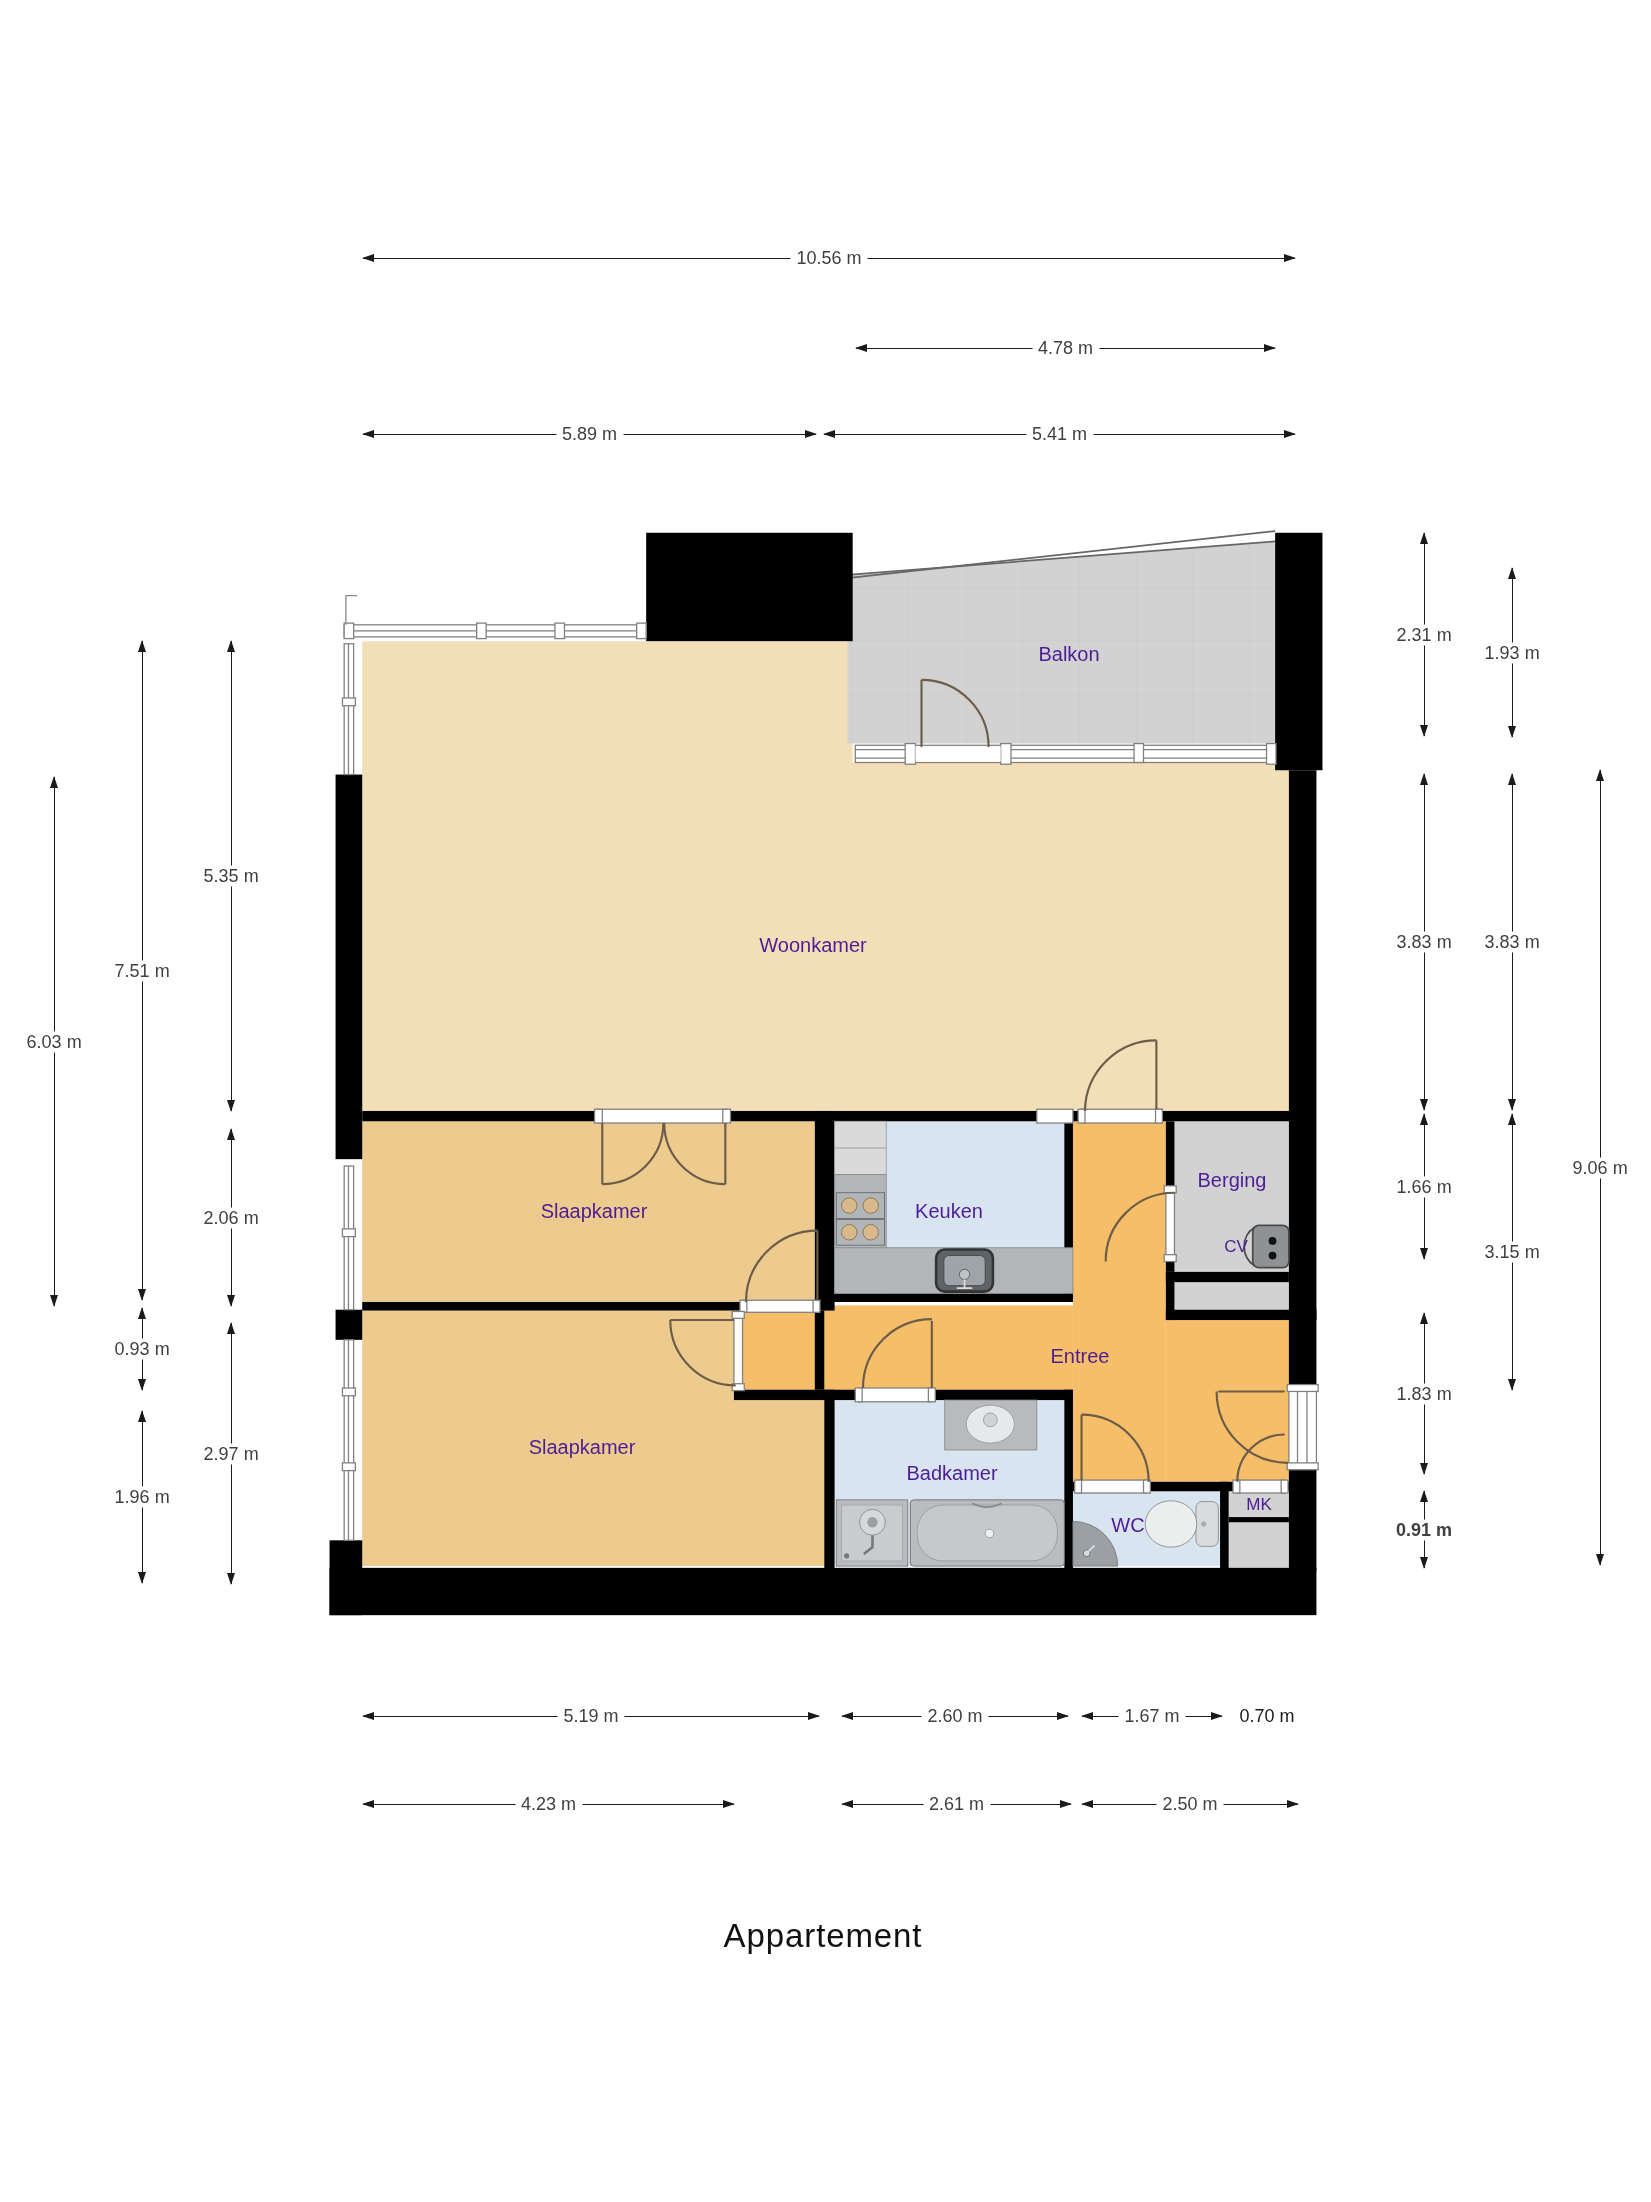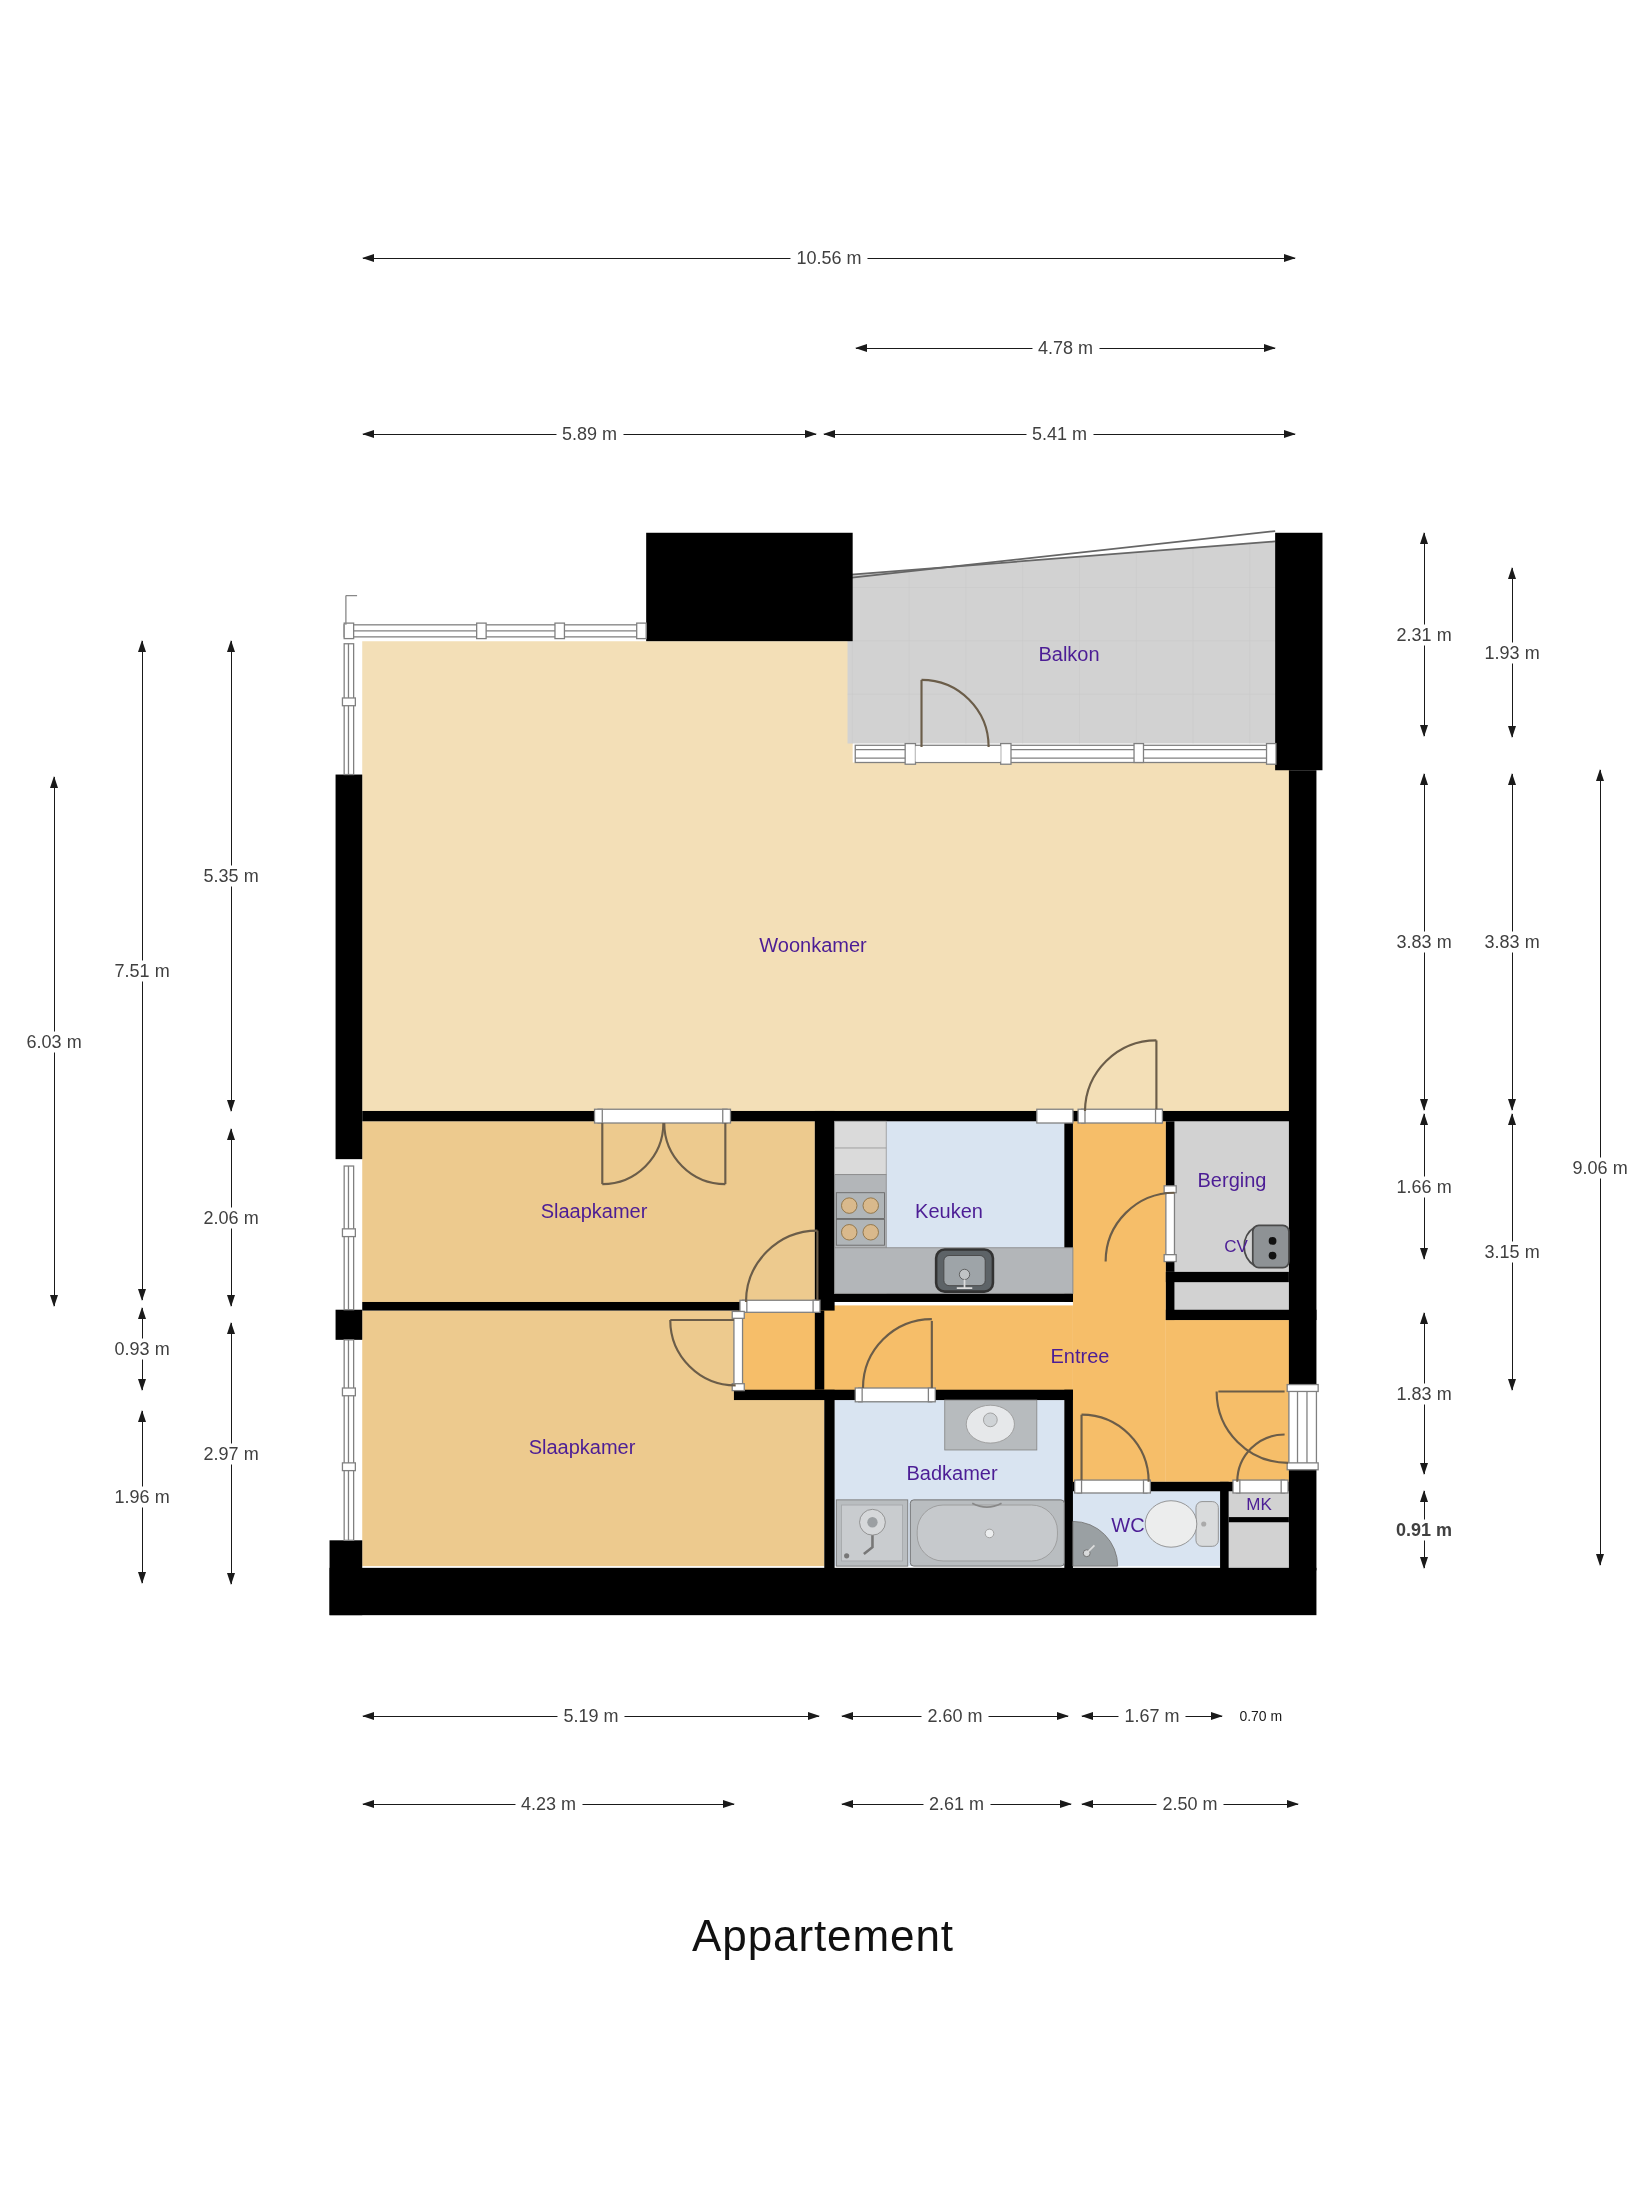--- a/index.html
+++ b/index.html
@@ -13,27 +13,27 @@
   .dimh::after{content:"";position:absolute;right:-0.9px;top:-5.2px;width:0;height:0;
     border:4.3px solid transparent;border-right:0;border-left:12px solid var(--dim);}
   .dimv{position:absolute;width:0;border-left:1.7px solid var(--dim);}
   .dimv::before{content:"";position:absolute;left:-5.2px;top:-0.9px;width:0;height:0;
     border:4.3px solid transparent;border-top:0;border-bottom:12px solid var(--dim);}
   .dimv::after{content:"";position:absolute;left:-5.2px;bottom:-0.9px;width:0;height:0;
     border:4.3px solid transparent;border-bottom:0;border-top:12px solid var(--dim);}
   .dlbl{position:absolute;left:50%;top:-0.9px;transform:translate(-50%,-50%);
     background:#fff;padding:0 6px;font-size:18px;color:#404040;white-space:nowrap;}
   .dimv>.dlbl{left:-0.9px;top:50%;}
-  .freelbl{position:absolute;transform:translate(0,-50%);font-size:14px;color:#1a1a1a;
+  .freelbl{position:absolute;transform:translate(0,-50%);font-size:18px;color:#1a1a1a;
     background:#fff;padding:0 3.4px;white-space:nowrap;}
   
   .rlbl{position:absolute;transform:translate(-50%,-50%);font-size:20px;color:#4c1d95;white-space:nowrap;}
   .rlbl.small{font-size:17px;}
   .title{position:absolute;left:823px;top:1936px;transform:translate(-50%,-50%);
-    font-size:44px;color:#111;letter-spacing:0.9px;}
+    font-size:33px;color:#111;letter-spacing:0.9px;}
 </style>
 </head>
 <body>
 
 <div id="canvas">
 
   <svg id="plan-svg" width="1652" height="2203" viewBox="0 0 1920 2560">
     <defs>
       <pattern id="bgrid" width="66" height="62" patternUnits="userSpaceOnUse">
         <path d="M66 0 H0 V62" fill="none" stroke="#c6c6c6" stroke-width="1"></path>

